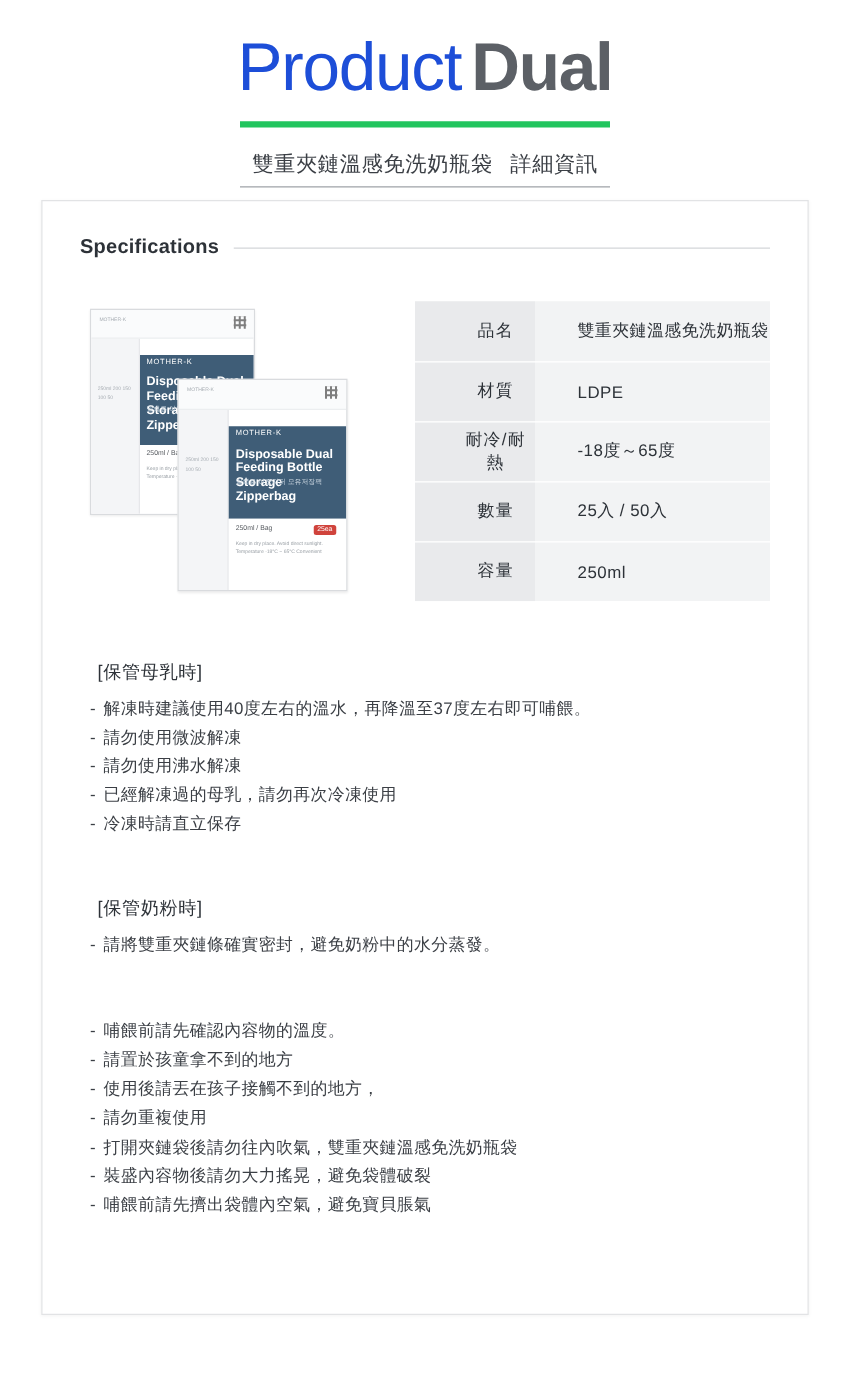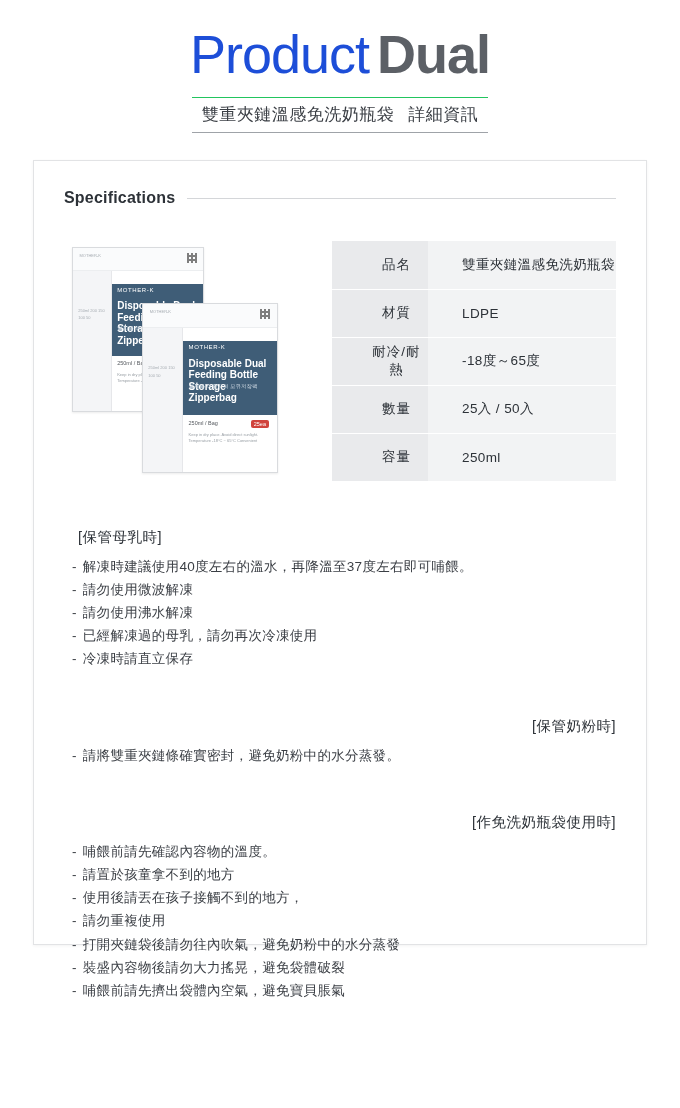--- a/index.html
+++ b/index.html
@@ -38,35 +38,35 @@
     margin-left: 8px;
   }
   .subtitle-wrap {
     margin-top: 14px;
     display: flex;
     justify-content: center;
   }
   .subtitle {
     font-size: 17px;
     color: #3b3f45;
-    border-top: 1px solid #22c55e;
+    border-top: 5px solid #22c55e;
     border-bottom: 1px solid #9fa3a8;
-    padding: 5px 10px 6px 10px;
+    padding: 18px 10px 6px 10px;
     letter-spacing: 0.5px;
     white-space: nowrap;
   }
   .subtitle .gap { display: inline-block; width: 14px; }
 
   
   .card {
     position: absolute;
     left: 33px;
     top: 160px;
     width: 614px;
-    height: 785px;
+    height: 892px;
     background: #ffffff;
     border: 1px solid #e2e3e5;
     box-shadow: 0 1px 3px rgba(0,0,0,0.05);
     padding: 28px 30px 0 30px;
   }
 
   .section-head {
     display: flex;
     align-items: center;
     gap: 12px;
@@ -255,21 +255,21 @@
     padding-left: 16px;
     color: #2d3238;
     letter-spacing: 0.4px;
   }
 
   
   .notes {
     margin-top: 46px;
   }
   .note-group { margin-top: 4px; }
-  .note-group + .note-group { margin-top: 46px; text-align: right; }
+  .note-group + .note-group { margin-top: 46px; }
   .note-title {
     font-size: 14.5px;
     color: #2d3238;
     font-weight: 400;
     margin: 0 0 8px 14px;
     letter-spacing: 0.5px;
   }
   .note-list {
     list-style: none;
     margin: 0;
@@ -413,41 +413,40 @@
         <div class="note-group">
           <div class="note-title">[保管奶粉時]</div>
           <ul class="note-list">
             <li>
               <span class="dash">-</span>
               <span>請將雙重夾鏈條確實密封，避免奶粉中的水分蒸發。</span>
             </li>
           </ul>
         </div>
         <div class="note-group">
-          <div class="note-title">[作免洗奶瓶袋使用時]</div>
           <ul class="note-list">
             <li>
               <span class="dash">-</span>
               <span>哺餵前請先確認內容物的溫度。</span>
             </li>
             <li>
               <span class="dash">-</span>
               <span>請置於孩童拿不到的地方</span>
             </li>
             <li>
               <span class="dash">-</span>
               <span>使用後請丟在孩子接觸不到的地方，</span>
             </li>
             <li>
               <span class="dash">-</span>
               <span>請勿重複使用</span>
             </li>
             <li>
               <span class="dash">-</span>
-              <span>打開夾鏈袋後請勿往內吹氣，避免奶粉中的水分蒸發</span>
+              <span>打開夾鏈袋後請勿往內吹氣，雙重夾鏈溫感免洗奶瓶袋</span>
             </li>
             <li>
               <span class="dash">-</span>
               <span>裝盛內容物後請勿大力搖晃，避免袋體破裂</span>
             </li>
             <li>
               <span class="dash">-</span>
               <span>哺餵前請先擠出袋體內空氣，避免寶貝脹氣</span>
             </li>
           </ul>

